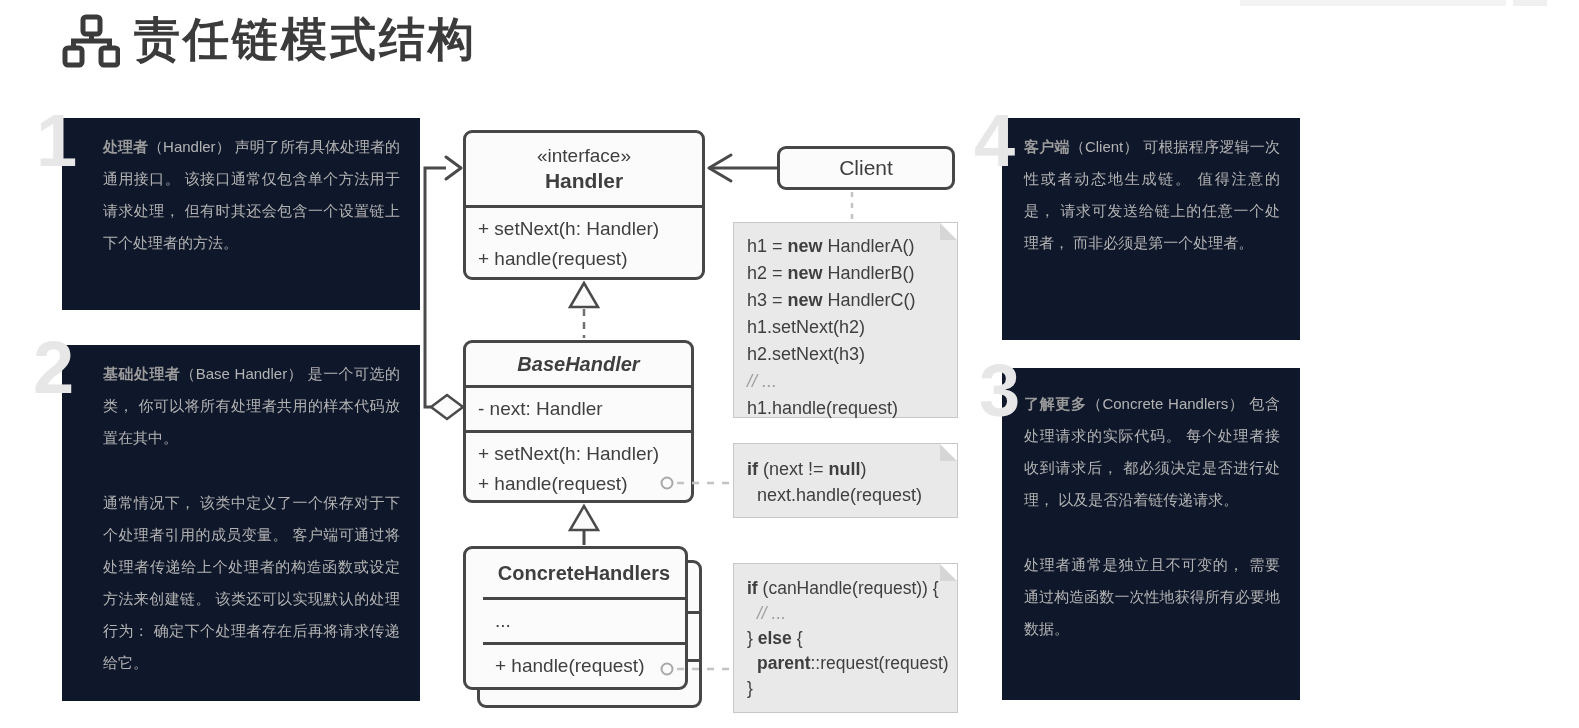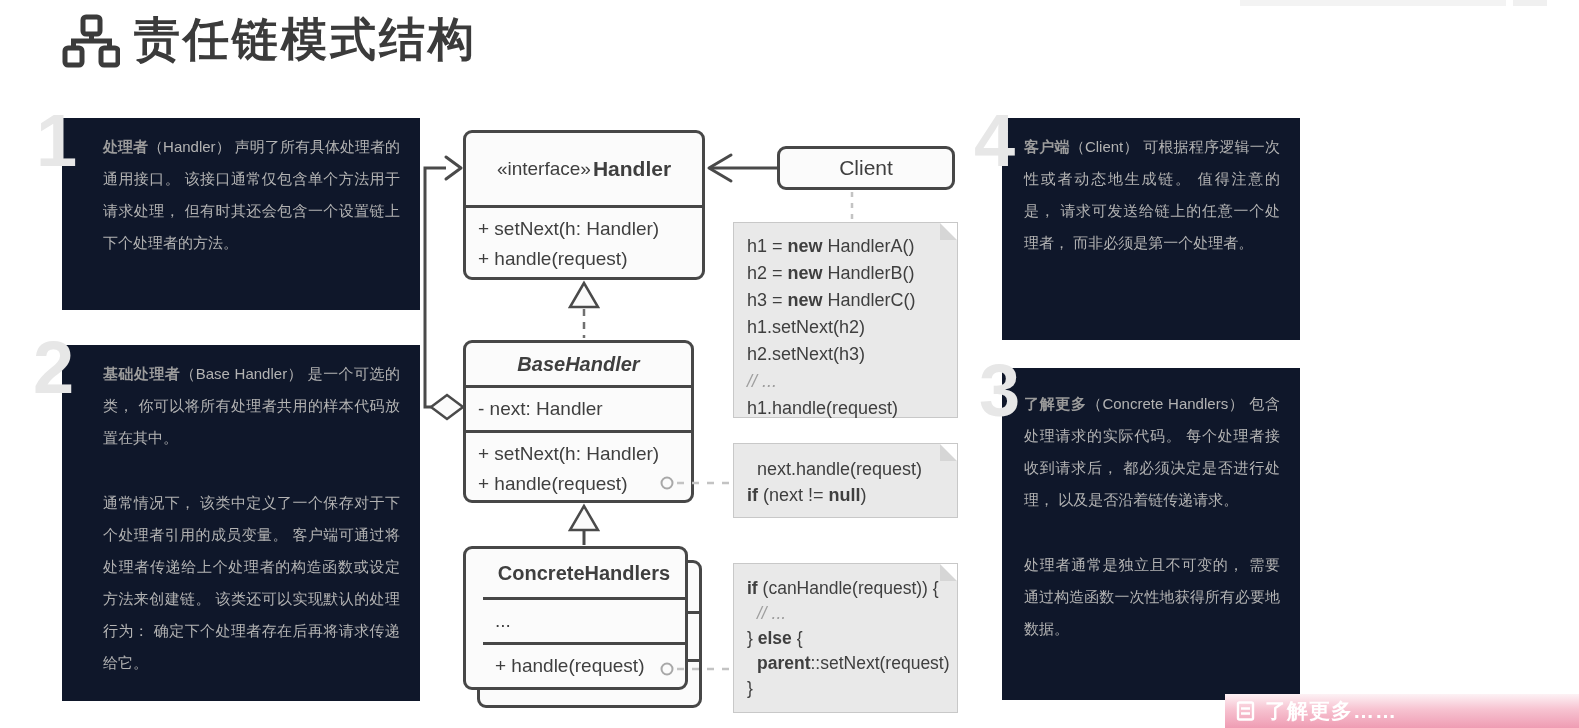--- a/index.html
+++ b/index.html
@@ -25,21 +25,21 @@
   .s1{left:62px;top:118px;width:358px;height:192px;padding:13px 20px 0 41px;}
   .s2{left:62px;top:345px;width:358px;height:356px;padding:13px 20px 0 41px;}
   .s4{left:1002px;top:118px;width:298px;height:222px;padding:13px 20px 0 22px;}
   .s3{left:1002px;top:368px;width:298px;height:332px;padding:20px 20px 0 22px;}
   .sec-num{position:absolute;font-size:74px;font-weight:bold;color:#e7e7e7;line-height:1;z-index:2;}
   .n1{left:36px;top:104px;} .n2{left:33px;top:331px;} .n4{left:974px;top:104px;} .n3{left:979px;top:354px;}
 
   
   .uml-box{position:absolute;background:#fbfbfb;border:3px solid #474747;border-radius:9px;
            color:#3f3f3f;box-sizing:border-box;z-index:5;}
-  .uml-head{height:72px;display:flex;flex-direction:row;justify-content:center;align-items:center;gap:2px;}
+  .uml-head{height:72px;display:flex;flex-direction:column;justify-content:center;align-items:center;gap:2px;}
   .stereo{font-size:19px;}
   .uml-name{font-size:21px;font-weight:bold;}
   .comp{border-top:3px solid #474747;box-sizing:border-box;}
   .comp-methods{padding:6px 0 0 12px;font-size:19px;line-height:30px;}
   .comp-field{display:flex;align-items:center;padding-left:12px;font-size:19px;}
   .uml-title{display:flex;justify-content:center;align-items:center;font-size:20px;font-weight:bold;}
   .italic{font-style:italic;}
   .handler{left:463px;top:130px;width:242px;height:150px;}
   .base{left:463px;top:340px;width:231px;height:163px;}
   .base .uml-title{height:42px;}
@@ -166,29 +166,29 @@
     <div class="code-line"><span>h1 = </span><b>new</b><span> HandlerA()</span></div>
     <div class="code-line"><span>h2 = </span><b>new</b><span> HandlerB()</span></div>
     <div class="code-line"><span>h3 = </span><b>new</b><span> HandlerC()</span></div>
     <div class="code-line">h1.setNext(h2)</div>
     <div class="code-line">h2.setNext(h3)</div>
     <div class="code-line cmt">// ...</div>
     <div class="code-line">h1.handle(request)</div>
   </div>
 
   <div class="note note2">
+    <div class="code-line"><b>if</b><span> (next != </span><b>null</b><span>)</span></div>
     <div class="code-line ind">next.handle(request)</div>
-    <div class="code-line"><b>if</b><span> (next != </span><b>null</b><span>)</span></div>
   </div>
 
   <div class="note note3">
     <div class="code-line"><b>if</b><span> (canHandle(request)) {</span></div>
     <div class="code-line ind cmt">// ...</div>
     <div class="code-line"><span>} </span><b>else</b><span> {</span></div>
-    <div class="code-line ind"><b>parent</b><span>::setNext(request)</span></div>
+    <div class="code-line ind"><b>parent</b><span>::request(request)</span></div>
     <div class="code-line">}</div>
   </div>
 
   <svg class="overlay" width="1579" height="728">
     <g>
       <line class="solid" x1="777" y1="168" x2="711" y2="168"></line>
       <polyline class="openhead" points="731,155 709,168 731,181"></polyline>
     </g>
     <g>
       <line class="dash-vert" x1="852" y1="192" x2="852" y2="220"></line>
@@ -209,23 +209,14 @@
     <g>
       <circle class="socket" cx="667" cy="483" r="5.5"></circle>
       <line class="dash-lite" x1="677" y1="483" x2="731" y2="483"></line>
     </g>
     <g>
       <circle class="socket" cx="667" cy="669" r="5.5"></circle>
       <line class="dash-lite" x1="677" y1="669" x2="731" y2="669"></line>
     </g>
   </svg>
 
-  <div class="banner">
-    <svg width="22" height="22" viewBox="0 0 22 22">
-      <g fill="none" stroke="#ffffff" stroke-width="2.4">
-        <rect x="3" y="2.5" width="15" height="17" rx="1.5"></rect>
-        <path d="M6,8.5 H15 M6,13.5 H15"></path>
-      </g>
-    </svg>
-    <span class="banner-label">了解更多……</span>
-  </div>
 
 </div>
 
 </body></html>

